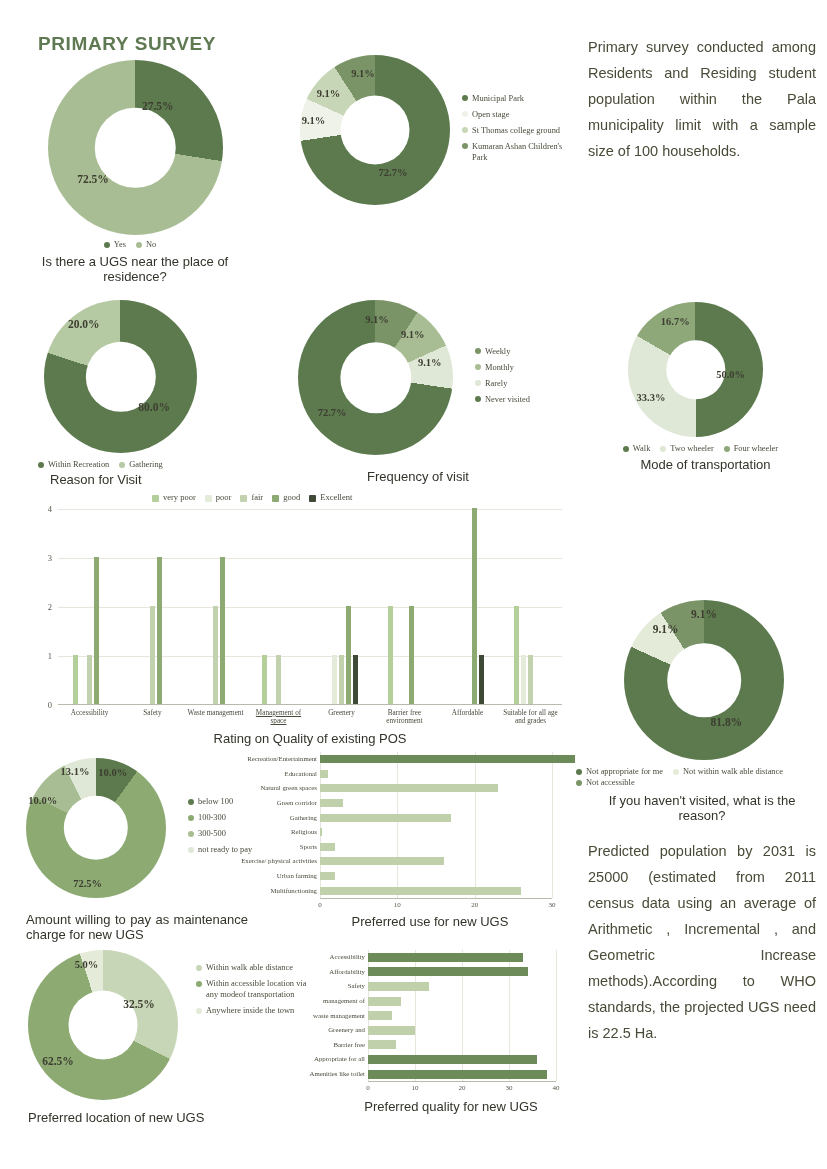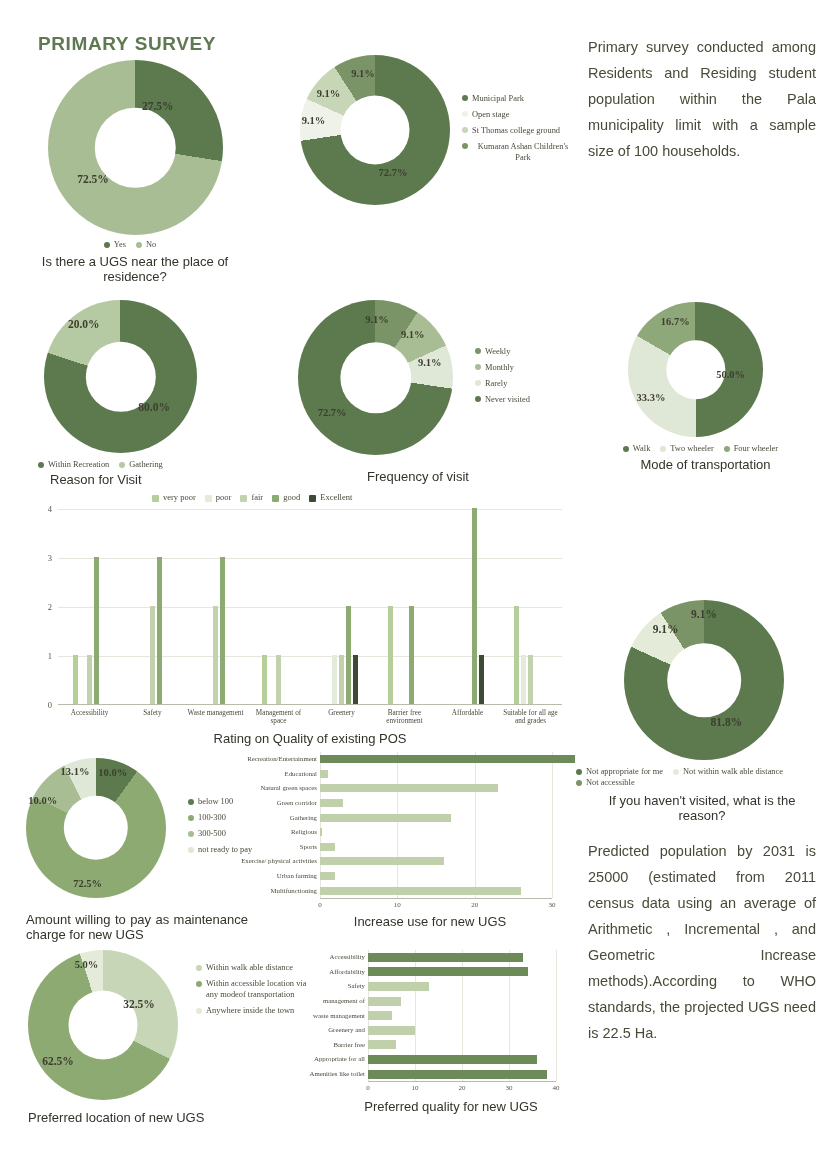--- a/index.html
+++ b/index.html
@@ -141,21 +141,21 @@
     <div style="display:flex;align-items:center;">
       <div class="donut-wrap" style="width:150px;height:150px;">
         <div class="donut" id="donut-1" style="width: 150px; height: 150px; background: conic-gradient(rgb(92, 122, 78) 0deg, rgb(92, 122, 78) 261.72deg, rgb(238, 242, 232) 261.72deg, rgb(238, 242, 232) 294.48deg, rgb(199, 214, 182) 294.48deg, rgb(199, 214, 182) 327.24deg, rgb(122, 148, 104) 327.24deg, rgb(122, 148, 104) 360deg); --hole: 69px;">
             <div style="position: absolute; left: 50%; top: 50%; transform: translate(-50%, -50%); width: 69px; height: 69px; border-radius: 50%; background: rgb(255, 255, 255);"></div>
           </div>
         <div class="slice-label" style="left:62%;top:78%;">72.7%</div>
         <div class="slice-label" style="left:42%;top:12%;">9.1%</div>
         <div class="slice-label" style="left:19%;top:25%;">9.1%</div>
         <div class="slice-label" style="left:9%;top:43%;">9.1%</div>
       </div>
-      <div class="legend vertical" id="legend-1" style="margin-left:12px;width:112px;text-align:center;">
+      <div class="legend vertical" id="legend-1" style="margin-left:12px;width:112px;">
           <div class="legend-item">
             <span class="legend-dot" style="background: rgb(92, 122, 78);"></span>
             <span class="legend-text">Municipal Park</span>
           </div>
           <div class="legend-item">
             <span class="legend-dot" style="background: rgb(238, 242, 232);"></span>
             <span class="legend-text">Open stage</span>
           </div>
           <div class="legend-item">
             <span class="legend-dot" style="background: rgb(199, 214, 182);"></span>
@@ -342,21 +342,21 @@
             <div class="bar" style="height: 49px; background: rgb(228, 235, 217);"></div>
             <div class="bar" style="height: 49px; background: rgb(194, 209, 174);"></div>
             <div class="bar" style="height: 0px; background: rgb(140, 170, 114); visibility: hidden;"></div>
             <div class="bar" style="height: 0px; background: rgb(63, 74, 54); visibility: hidden;"></div>
           </div>
         </div>
       <div id="vbar-xlabels" style="position:relative;margin-left:26px;height:26px;">
           <div class="xlabel" style="left: 0px; width: 63px; top: 4px;">Accessibility</div>
           <div class="xlabel" style="left: 63px; width: 63px; top: 4px;">Safety</div>
           <div class="xlabel" style="left: 126px; width: 63px; top: 4px;">Waste management</div>
-          <div class="xlabel" style="left: 189px; width: 63px; top: 4px;">Management of space</div>
+          <div class="xlabel" style="left: 189px; width: 63px; top: 4px; text-decoration: underline;">Management of space</div>
           <div class="xlabel" style="left: 252px; width: 63px; top: 4px;">Greenery</div>
           <div class="xlabel" style="left: 315px; width: 63px; top: 4px; font-family: Liberation Serif, serif;">Barrier free environment</div>
           <div class="xlabel" style="left: 378px; width: 63px; top: 4px;">Affordable</div>
           <div class="xlabel" style="left: 441px; width: 63px; top: 4px;">Suitable for all age and grades</div>
         </div>
     </div>
     <div class="cap center" style="margin-top:0px;margin-left:26px;">Rating on Quality of existing POS</div>
   </div>
 
   <div class="chart-card" style="left:588px; top:600px; width:235px;">
@@ -490,21 +490,21 @@
             </div>
           </div>
           <div style="position: relative; margin-left: 88px; width: 232px; height: 14px; border-top: 1px solid rgb(185, 185, 172);">
             <div class="xtick-h" style="left: 0px; top: 2px;">0</div>
             <div class="xtick-h" style="left: 77.3333px; top: 2px;">10</div>
             <div class="xtick-h" style="left: 154.667px; top: 2px;">20</div>
             <div class="xtick-h" style="left: 232px; top: 2px;">30</div>
           </div>
         </div>
       </div>
-    <div class="cap center" style="margin-top:2px;margin-left:66px;">Increase use for new UGS</div>
+    <div class="cap center" style="margin-top:2px;margin-left:66px;">Preferred use for new UGS</div>
   </div>
 
   <div class="abs narrative" style="left:588px; top:838px; width:228px;">Predicted population by 2031 is 25000 (estimated from 2011 census data using an average of Arithmetic , Incremental , and Geometric Increase methods).According to WHO standards, the projected UGS need is 22.5 Ha.</div>
 
   <div class="chart-card" style="left:28px; top:950px; width:290px;">
     <div style="display:flex;align-items:flex-start;">
       <div class="donut-wrap" style="width:150px;height:150px;">
         <div class="donut" id="donut-9" style="width: 150px; height: 150px; background: conic-gradient(rgb(199, 214, 182) 0deg, rgb(199, 214, 182) 117deg, rgb(140, 170, 114) 117deg, rgb(140, 170, 114) 342deg, rgb(228, 235, 217) 342deg, rgb(228, 235, 217) 360deg); --hole: 69px;">
             <div style="position: absolute; left: 50%; top: 50%; transform: translate(-50%, -50%); width: 69px; height: 69px; border-radius: 50%; background: rgb(255, 255, 255);"></div>
           </div>

